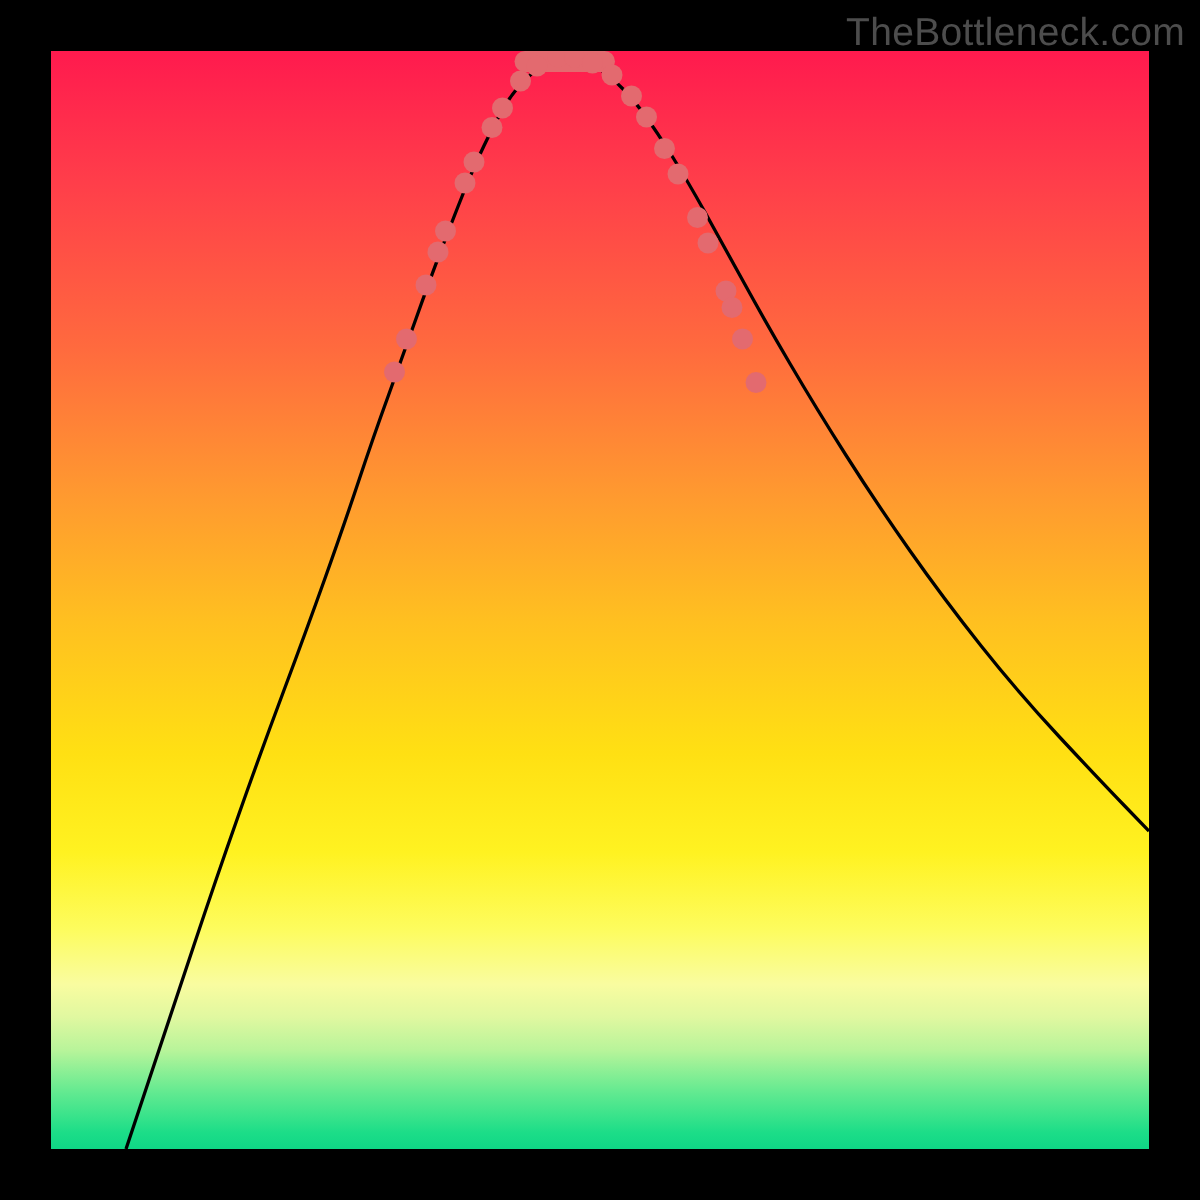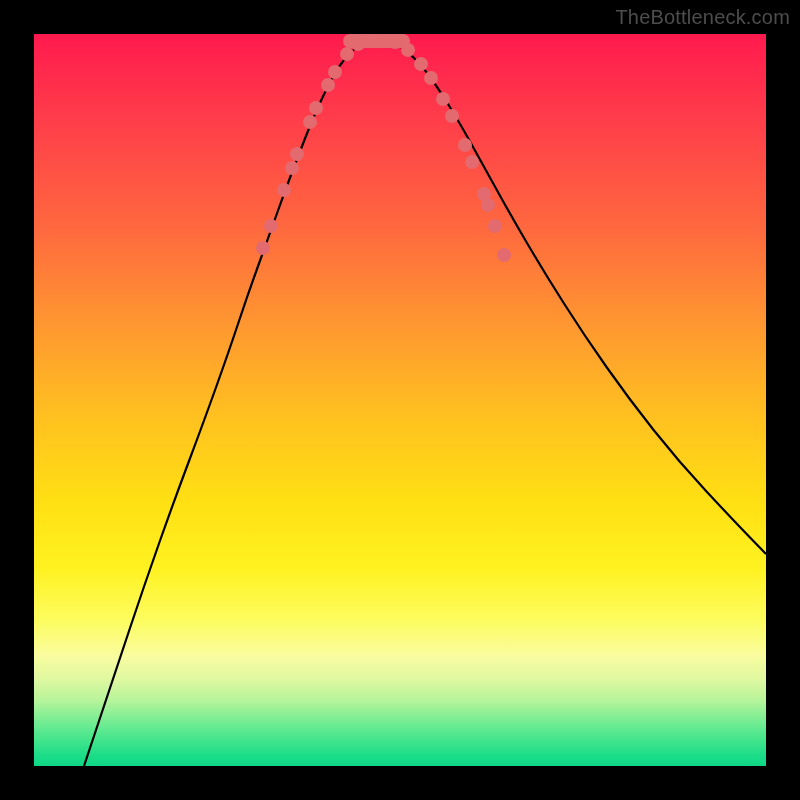--- a/index.html
+++ b/index.html
@@ -48,21 +48,21 @@
       #39e38b 97%,
       #1cdd88 98.5%,
       #0fd786 100%
     );
   }
   .watermark {
     position: absolute;
     top: 6px;
     right: 10px;
     color: #4d4d4d;
-    font-size: 20px;
+    font-size: 26px;
     font-weight: 500;
     letter-spacing: 0.2px;
     user-select: none;
   }
   svg.curve {
     position: absolute;
     inset: 0;
   }
 </style>
 </head>

